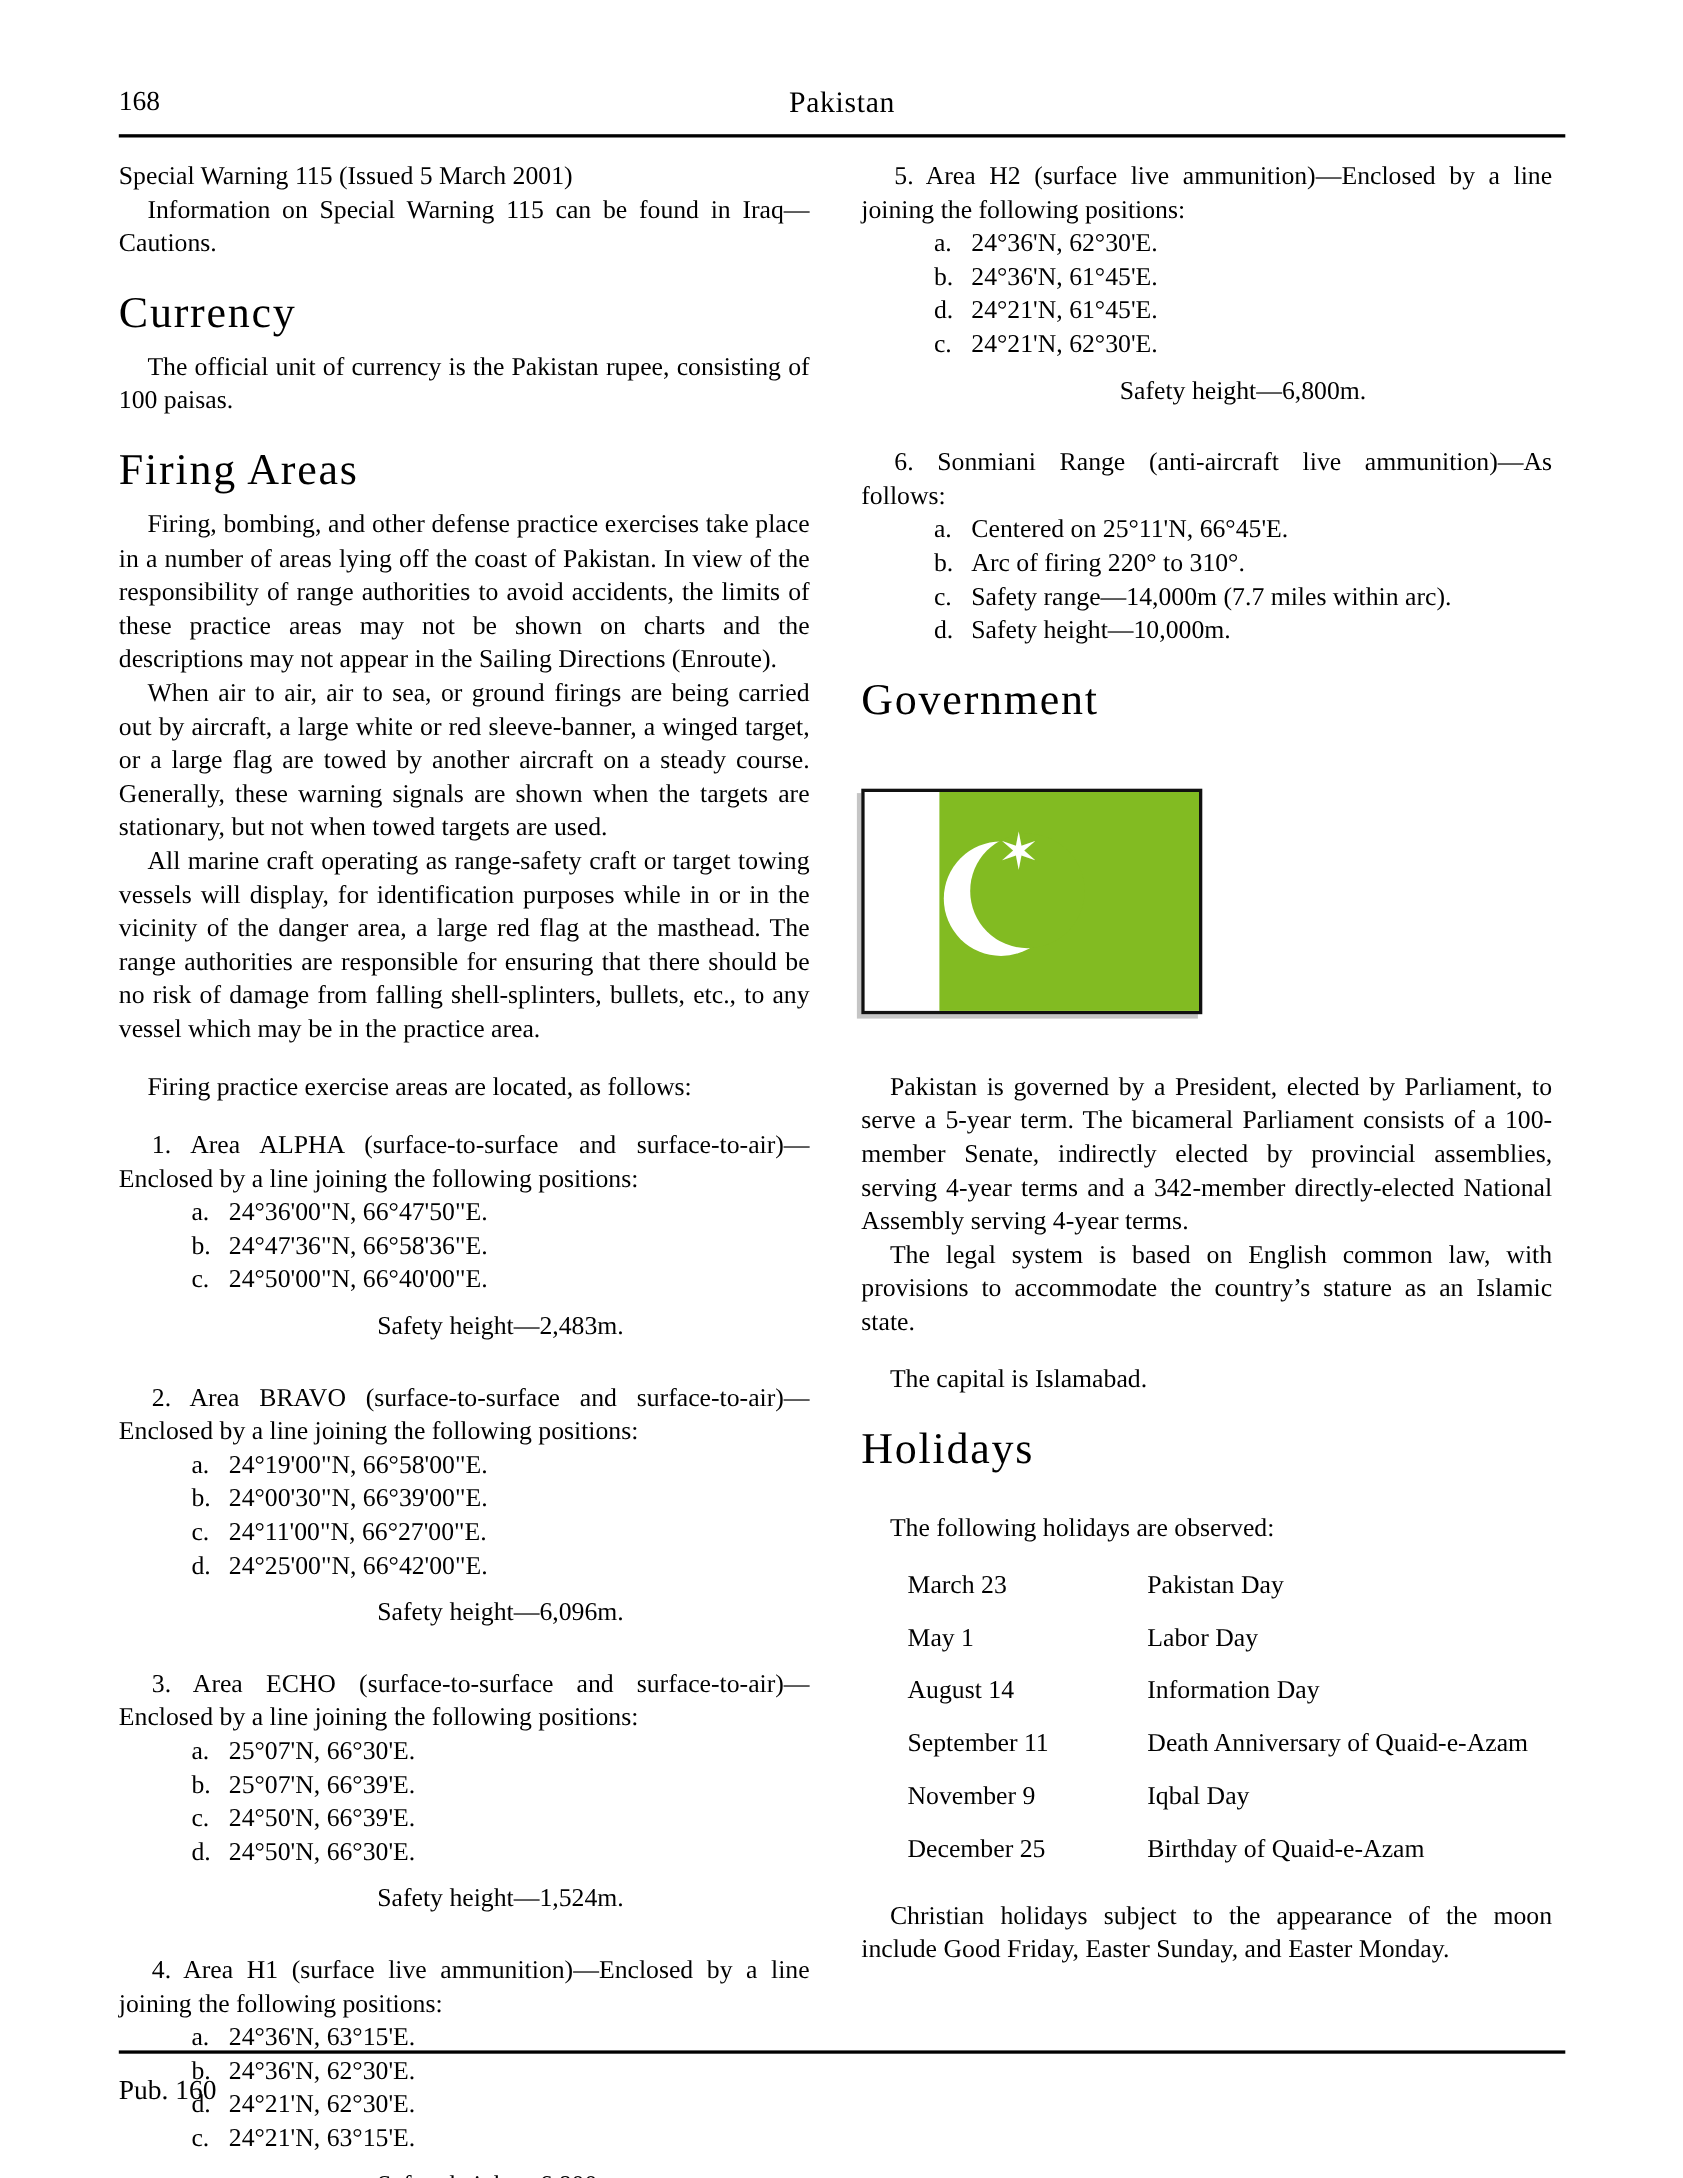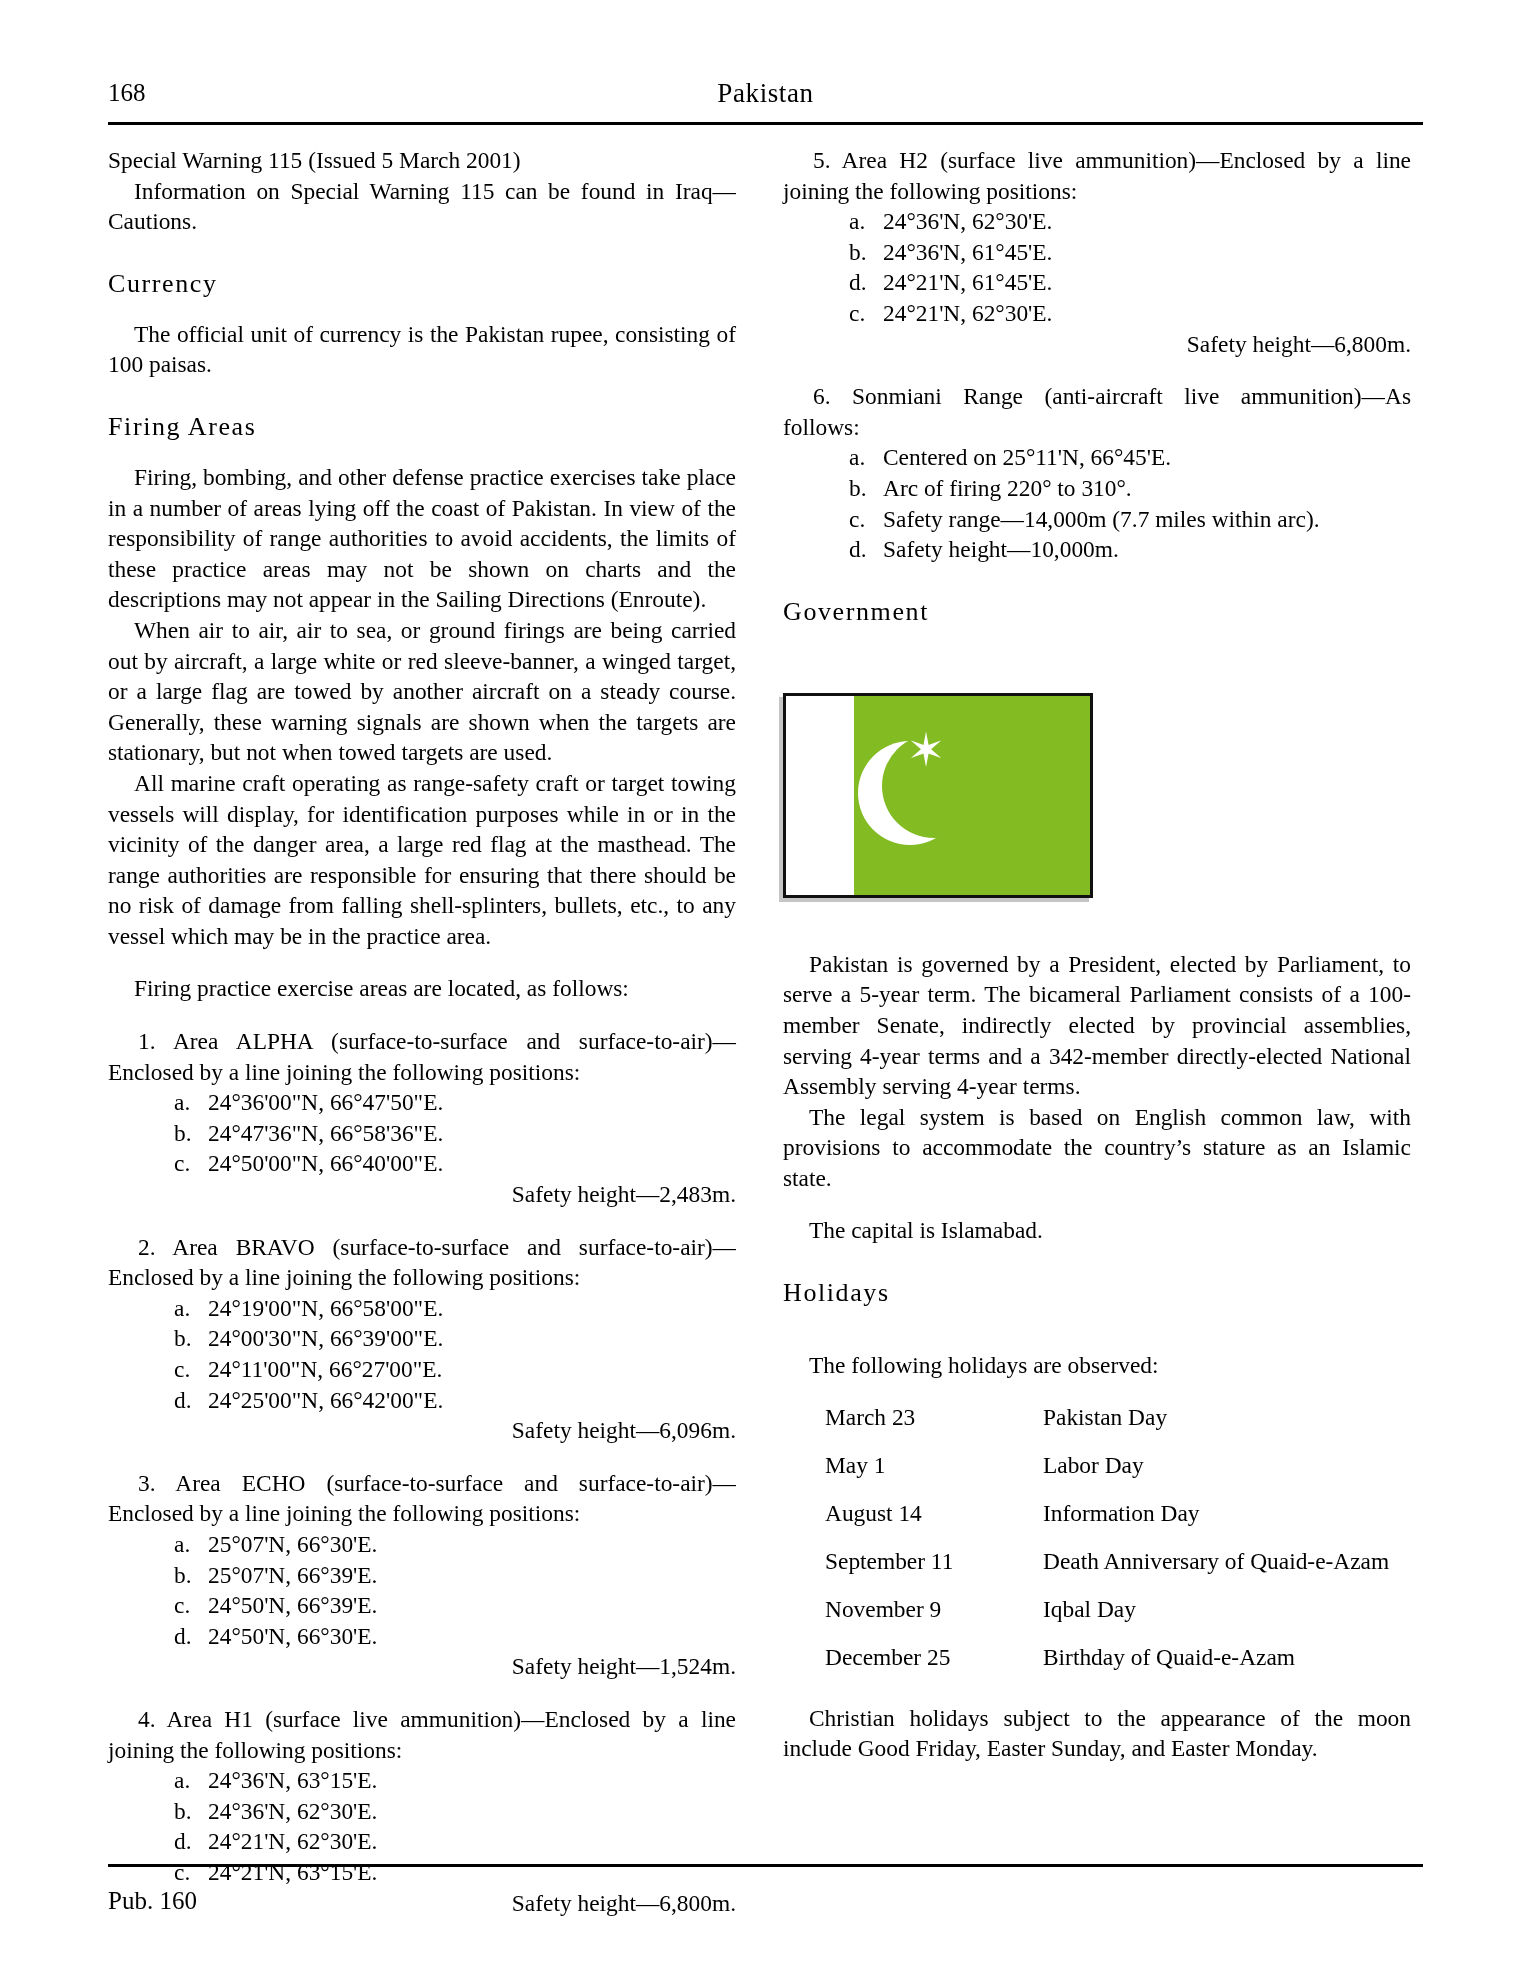--- a/index.html
+++ b/index.html
@@ -90,21 +90,21 @@
     text-justify: inter-word;
     hyphens: none;
   }
   p.ind { text-indent: 26px; }
   p.noind { text-indent: 0; }
   p.last { text-align: left; margin-top: 22px; }
 
   h2.section {
     margin: 0;
     font-weight: normal;
-    font-size: 26px;
+    font-size: 40px;
     line-height: 38px;
     letter-spacing: 1.6px;
   }
   .sp-before-h  { height: 28px; }
   .sp-after-h   { height: 16px; }
   .sp-para      { height: 22px; }
   .sp-small     { height: 12px; }
 
   
   .area-head {
@@ -116,22 +116,22 @@
     margin: 0;
     text-align: left;
     padding-left: 66px;
     white-space: nowrap;
   }
   .sub .mark {
     display: inline-block;
     width: 34px;
   }
   .safety {
-    margin: 0;
-    text-align: right;
+    margin: 12px;
+    text-align: center;
     padding-left: 66px;
     white-space: nowrap;
   }
 
   
   .flag-wrap {
     position: relative;
     width: 100%;
     height: 220px;
   }

